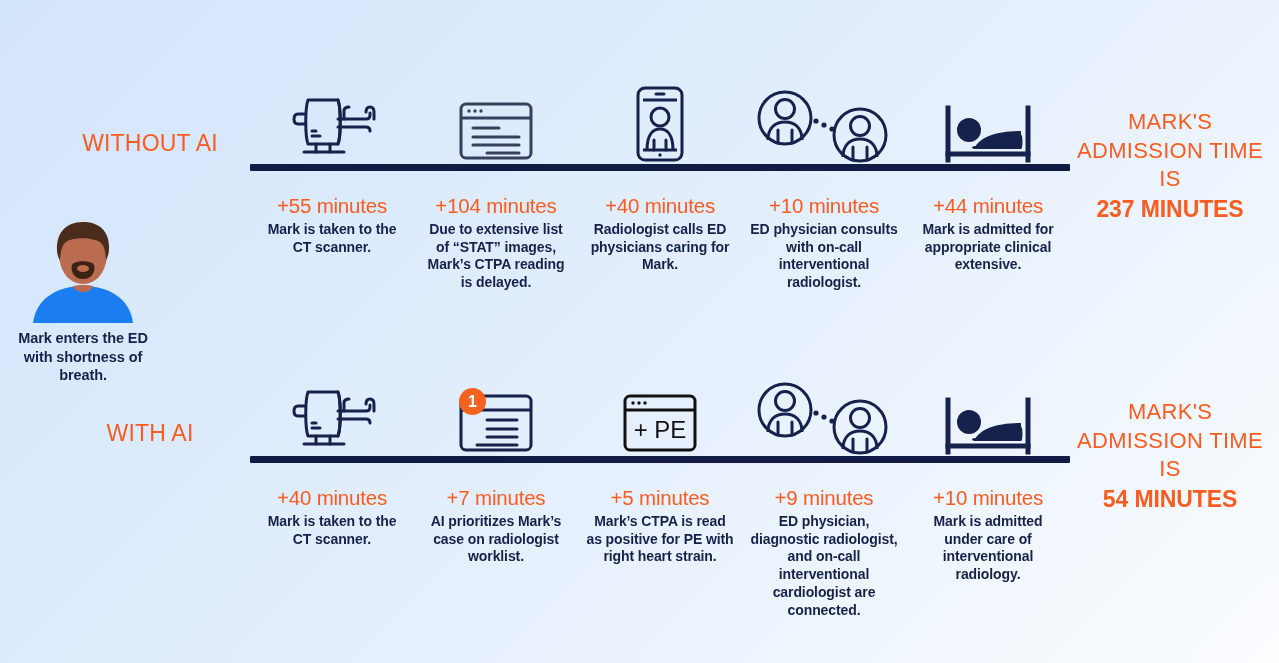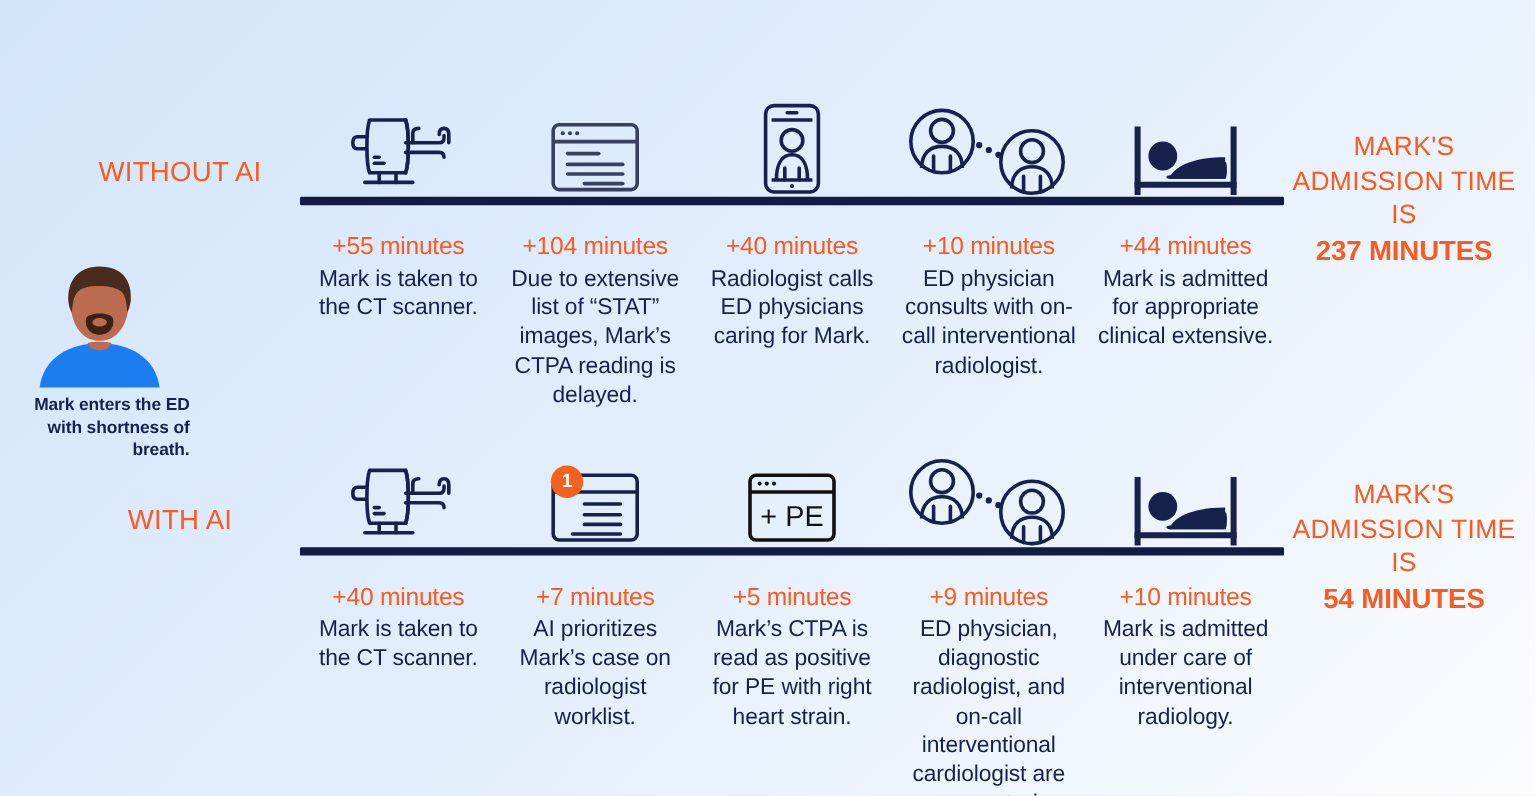--- a/index.html
+++ b/index.html
@@ -43,21 +43,20 @@
     margin: 0 auto;
     display: block;
   }
   #mark-caption {
     margin-top: 3px;
     font-size: 14.5px;
     line-height: 1.28;
     font-weight: 700;
     color: #16214c;
     letter-spacing: -0.1px;
-    text-align: right;
   }
 
   
   .row-label {
     position: absolute;
     text-align: center;
     color: #fa5b1e;
     font-size: 23px;
     line-height: 1.22;
     font-weight: 400;
@@ -114,22 +113,22 @@
     color: #fa5b1e;
     font-size: 20.5px;
     font-weight: 400;
     letter-spacing: -0.2px;
     line-height: 1.2;
     white-space: nowrap;
   }
   .step-desc {
     margin-top: 2px;
     color: #16214c;
-    font-size: 19px;
-    font-weight: 400;
+    font-size: 14px;
+    font-weight: 700;
     line-height: 1.28;
     letter-spacing: -0.1px;
   }
 
   
   .total-block {
     position: absolute;
     width: 200px;
     text-align: center;
     color: #fa5b1e;

